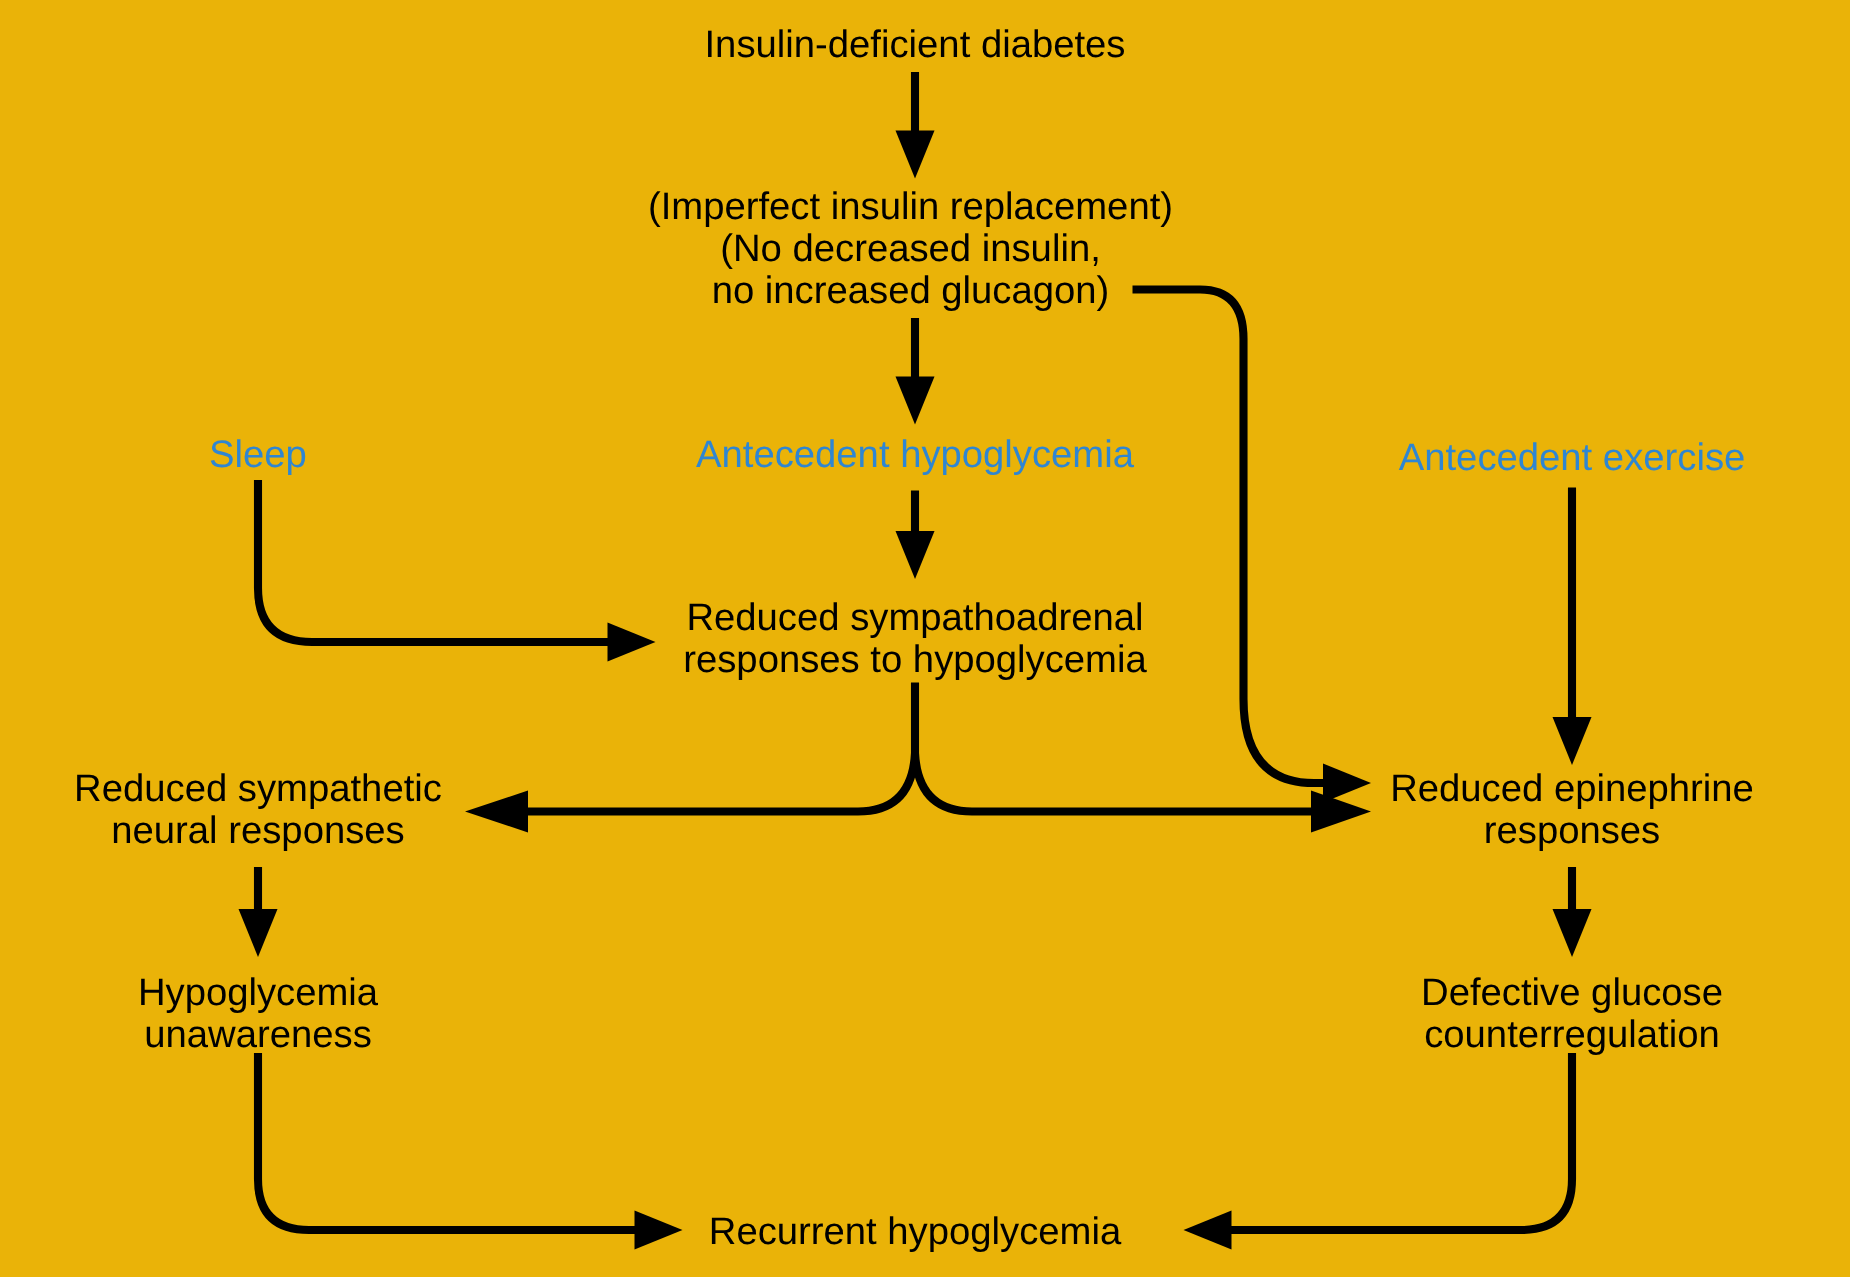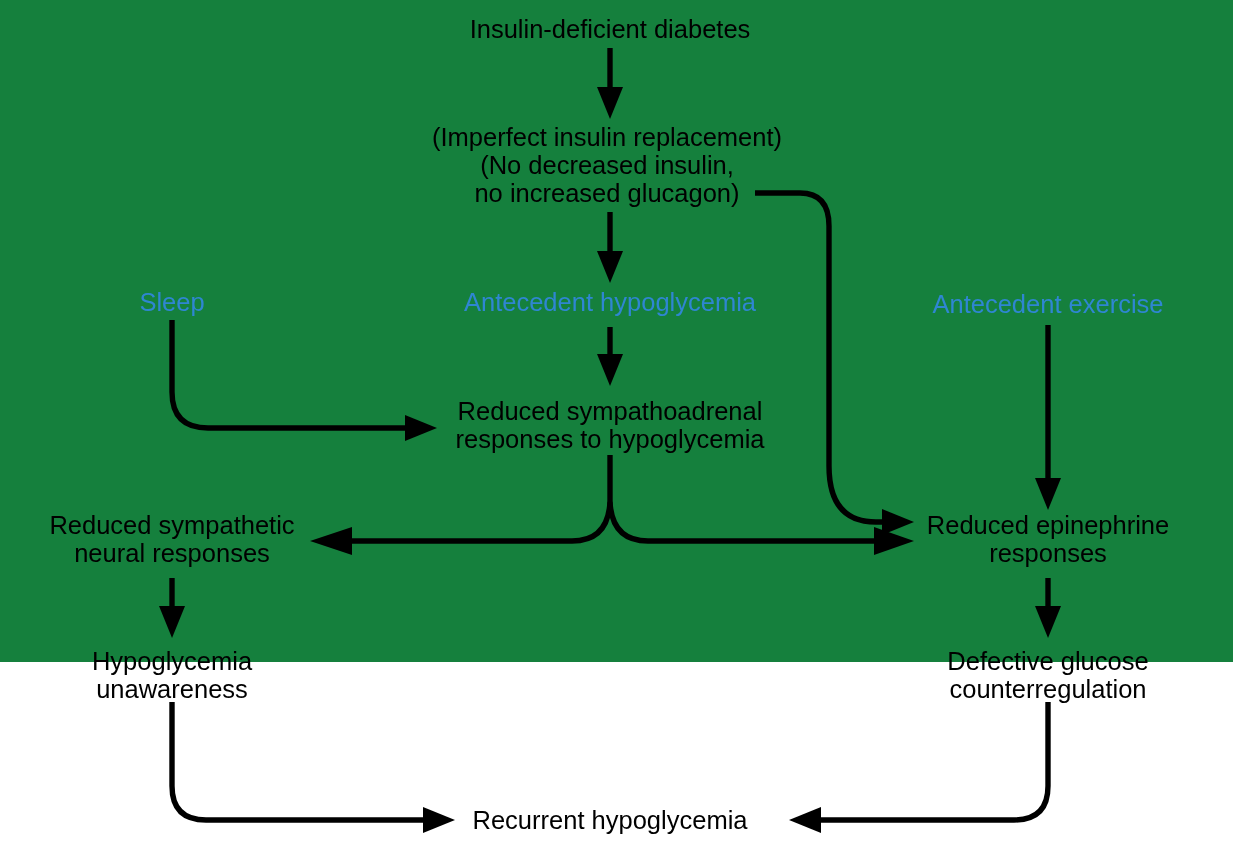--- a/index.html
+++ b/index.html
@@ -10,22 +10,22 @@
   }
   body {
     width: 1233px;
     height: 851px;
     font-family: "Liberation Sans", sans-serif;
     overflow: hidden;
   }
   #diagram-root {
     position: relative;
     width: 1233px;
-    height: 662px;
-    background: #15803d;
+    height: 851px;
+    background: #eab308;
   }
   #flow-svg {
     position: absolute;
     top: 0;
     left: 0;
     width: 1233px;
     height: 851px;
     display: block;
   }
   .node-text {

